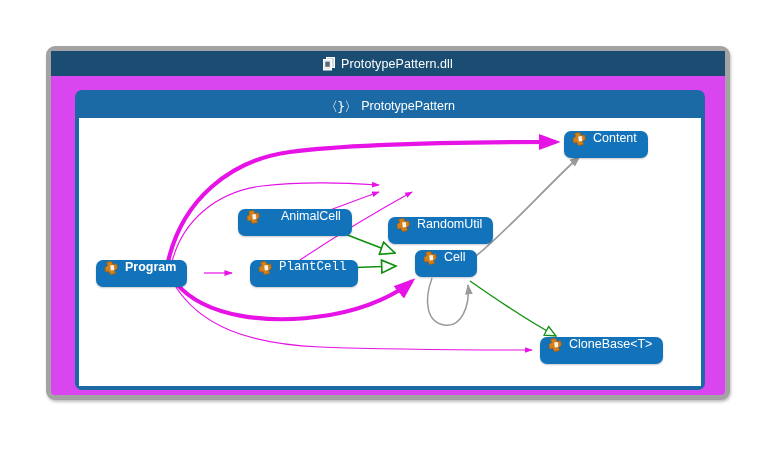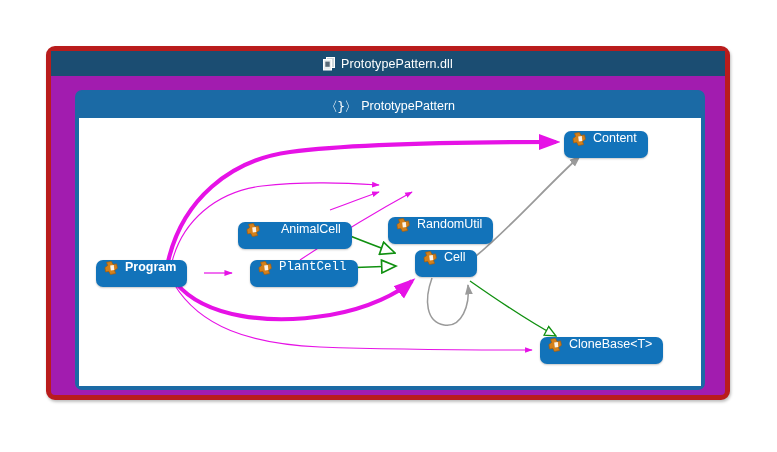--- a/index.html
+++ b/index.html
@@ -21,23 +21,23 @@
     background: #ffffff;
   }
 
   
   .assembly-box {
     position: absolute;
     left: 46px;
     top: 46px;
     width: 684px;
     height: 354px;
-    border: 5px solid #b91c1c;
+    border: 5px solid #a3a3a3;
     border-radius: 9px;
-    background: #a21caf;
+    background: #d946ef;
     box-sizing: border-box;
     box-shadow: 1px 2px 3px rgba(0,0,0,0.25);
   }
   .assembly-title {
     position: absolute;
     left: 0;
     top: 0;
     right: 0;
     height: 25px;
     background: #1b4d72;
@@ -206,21 +206,21 @@
   </div>
 
   <div class="node" style="left:250px; top:260px;font-family:Liberation Mono, monospace;">
     <svg class="class-icon" viewBox="0 0 15 14">
         <path d="M2.6 1.3 L7.4 0.4 L9 3.4 L12.6 2.9 L13.4 7.3 L10.6 9.4 L11.6 12.6 L6.4 13.5 L4.8 10.4 L1.6 10.9 L0.9 6.6 L3.6 4.5 Z" fill="#d4801a" stroke="#a45c0c" stroke-width="0.7" stroke-linejoin="round"></path>
         <path d="M6.2 4.4 L9.8 3.9 L10.3 8.9 L6.8 9.6 Z" fill="#ffffff" opacity="0.9"></path>
       </svg>
     <span class="node-label">PlantCell</span>
   </div>
 
-  <div class="node" style="left:238px; top:222px;gap:20px;">
+  <div class="node" style="left:238px; top:209px;gap:20px;">
     <svg class="class-icon" viewBox="0 0 15 14">
         <path d="M2.6 1.3 L7.4 0.4 L9 3.4 L12.6 2.9 L13.4 7.3 L10.6 9.4 L11.6 12.6 L6.4 13.5 L4.8 10.4 L1.6 10.9 L0.9 6.6 L3.6 4.5 Z" fill="#d4801a" stroke="#a45c0c" stroke-width="0.7" stroke-linejoin="round"></path>
         <path d="M6.2 4.4 L9.8 3.9 L10.3 8.9 L6.8 9.6 Z" fill="#ffffff" opacity="0.9"></path>
       </svg>
     <span class="node-label">AnimalCell</span>
   </div>
 
   <div class="node" style="left:388px; top:173px;margin-top:44px;">
     <svg class="class-icon" viewBox="0 0 15 14">
         <path d="M2.6 1.3 L7.4 0.4 L9 3.4 L12.6 2.9 L13.4 7.3 L10.6 9.4 L11.6 12.6 L6.4 13.5 L4.8 10.4 L1.6 10.9 L0.9 6.6 L3.6 4.5 Z" fill="#d4801a" stroke="#a45c0c" stroke-width="0.7" stroke-linejoin="round"></path>

